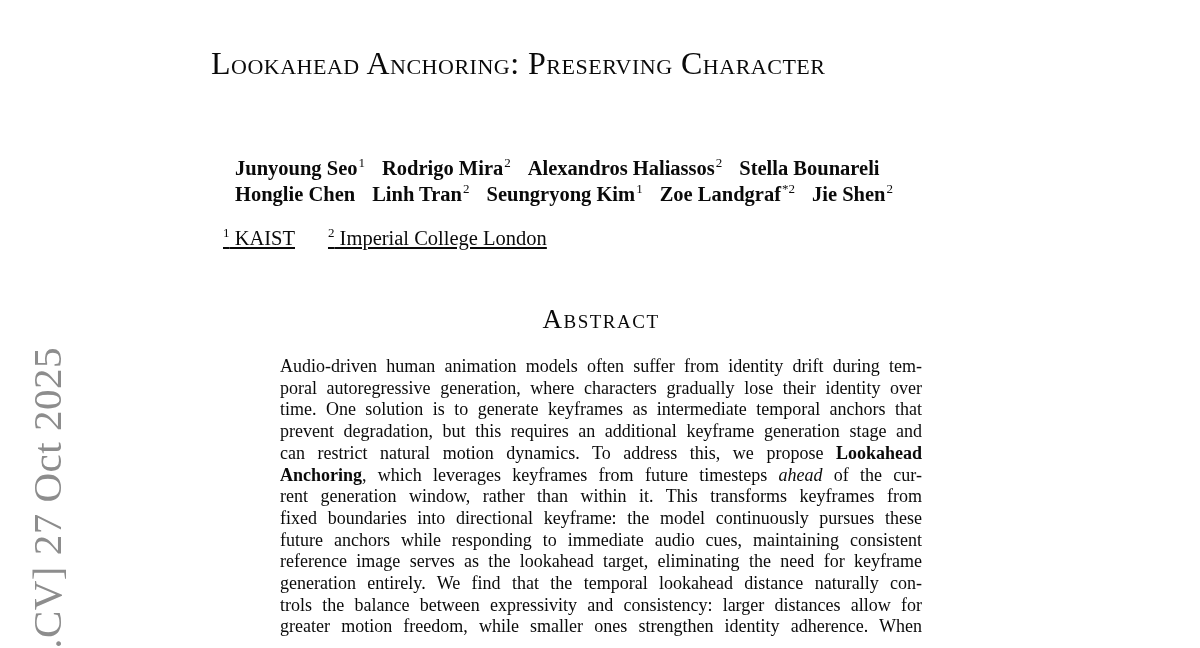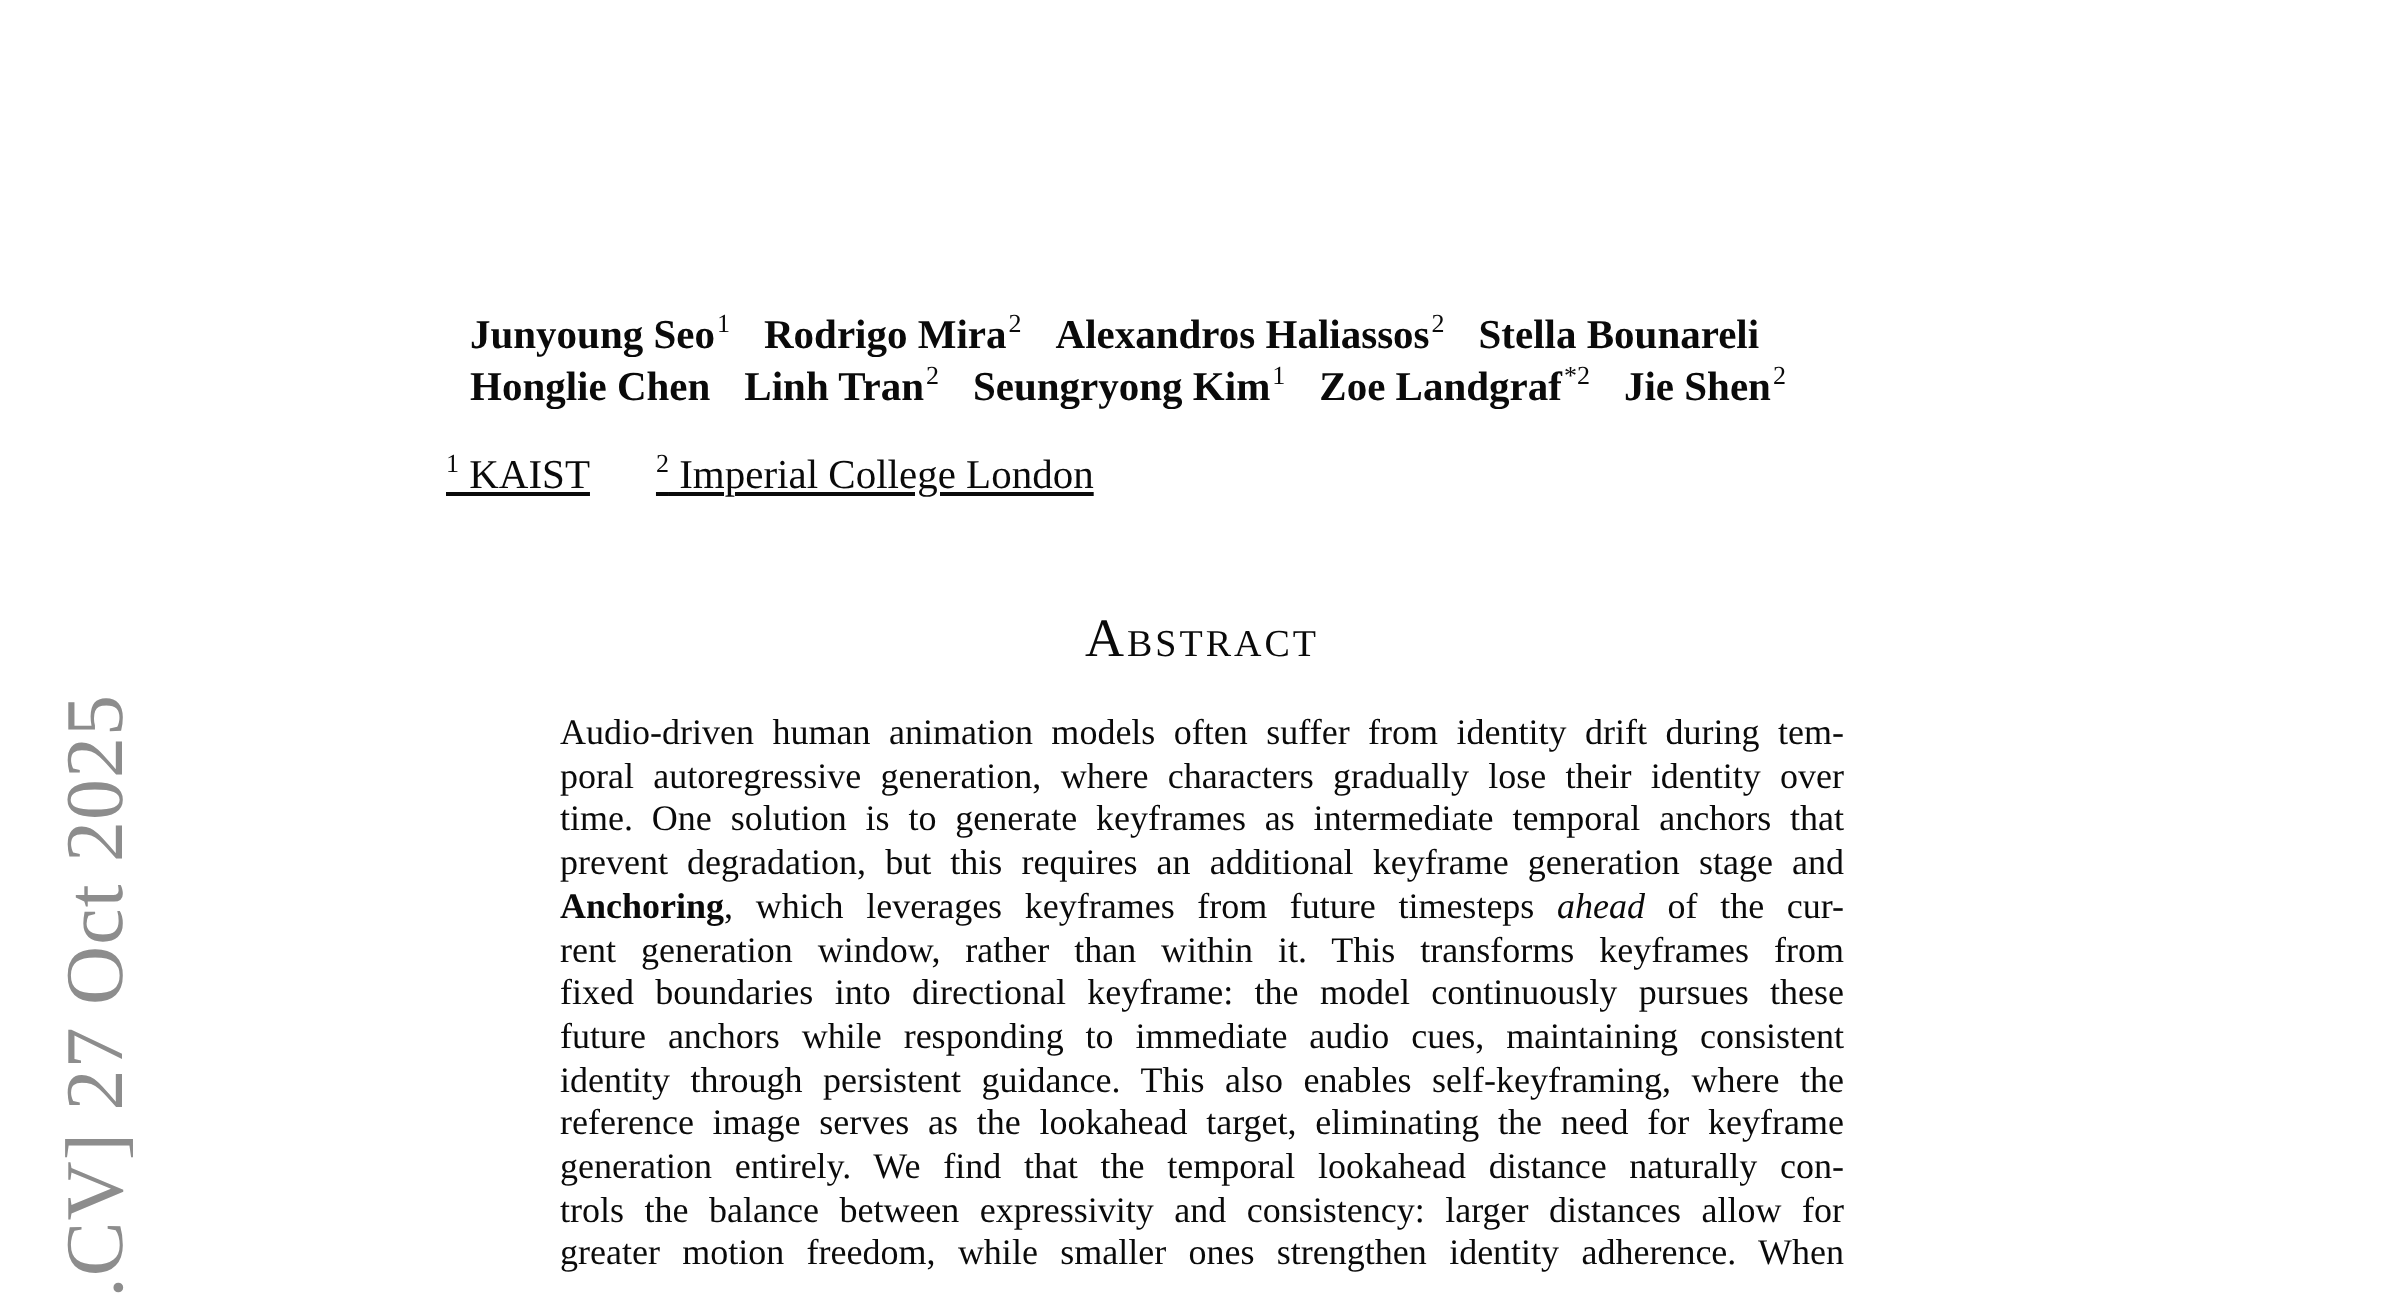--- a/index.html
+++ b/index.html
@@ -47,39 +47,40 @@
   .b{font-weight:bold;}
   .i{font-style:italic;}
 </style>
 </head>
 <body>
 
 <div class="page">
   <div class="watermark">cs.CV] 27 Oct 2025</div>
 
   <h1 class="title">
+    <span class="tline">Lookahead Anchoring: Preserving Character</span>
   </h1>
 
   <div class="authors">
       <div class="author-line"><span class="author">Junyoung Seo<sup class="sup">1</sup></span><span class="author">Rodrigo Mira<sup class="sup">2</sup></span><span class="author">Alexandros Haliassos<sup class="sup">2</sup></span><span class="author">Stella Bounareli</span></div>
       <div class="author-line"><span class="author">Honglie Chen</span><span class="author">Linh Tran<sup class="sup">2</sup></span><span class="author">Seungryong Kim<sup class="sup">1</sup></span><span class="author">Zoe Landgraf<sup class="sup">*2</sup></span><span class="author">Jie Shen<sup class="sup">2</sup></span></div>
     </div>
 
   <div class="affils"><span class="affil-item"><sup class="sup">1</sup> KAIST</span><span class="affil-item"><sup class="sup">2</sup> Imperial College London</span></div>
 
   <div class="abs-head">Abstract</div>
 
   <div class="abs-body">
       <div class="abs-line"><span>Audio-driven human animation models often suffer from identity drift during tem-</span></div>
       <div class="abs-line"><span>poral autoregressive generation, where characters gradually lose their identity over</span></div>
       <div class="abs-line"><span>time. One solution is to generate keyframes as intermediate temporal anchors that</span></div>
       <div class="abs-line"><span>prevent degradation, but this requires an additional keyframe generation stage and</span></div>
+      <div class="abs-line"><span>can restrict natural motion dynamics. To address this, we propose </span><span class="b ">Lookahead</span></div>
       <div class="abs-line"><span class="b ">Anchoring</span><span>, which leverages keyframes from future timesteps </span><span class="i">ahead</span><span> of the cur-</span></div>
       <div class="abs-line"><span>rent generation window, rather than within it. This transforms keyframes from</span></div>
       <div class="abs-line"><span>fixed boundaries into directional keyframe: the model continuously pursues these</span></div>
       <div class="abs-line"><span>future anchors while responding to immediate audio cues, maintaining consistent</span></div>
-      <div class="abs-line"><span>identity through persistent guidance. This also enables self-keyframing, where the</span></div>
       <div class="abs-line"><span>reference image serves as the lookahead target, eliminating the need for keyframe</span></div>
       <div class="abs-line"><span>generation entirely. We find that the temporal lookahead distance naturally con-</span></div>
       <div class="abs-line"><span>trols the balance between expressivity and consistency: larger distances allow for</span></div>
       <div class="abs-line"><span>greater motion freedom, while smaller ones strengthen identity adherence. When</span></div>
     </div>
 </div>
 
 </body></html>

